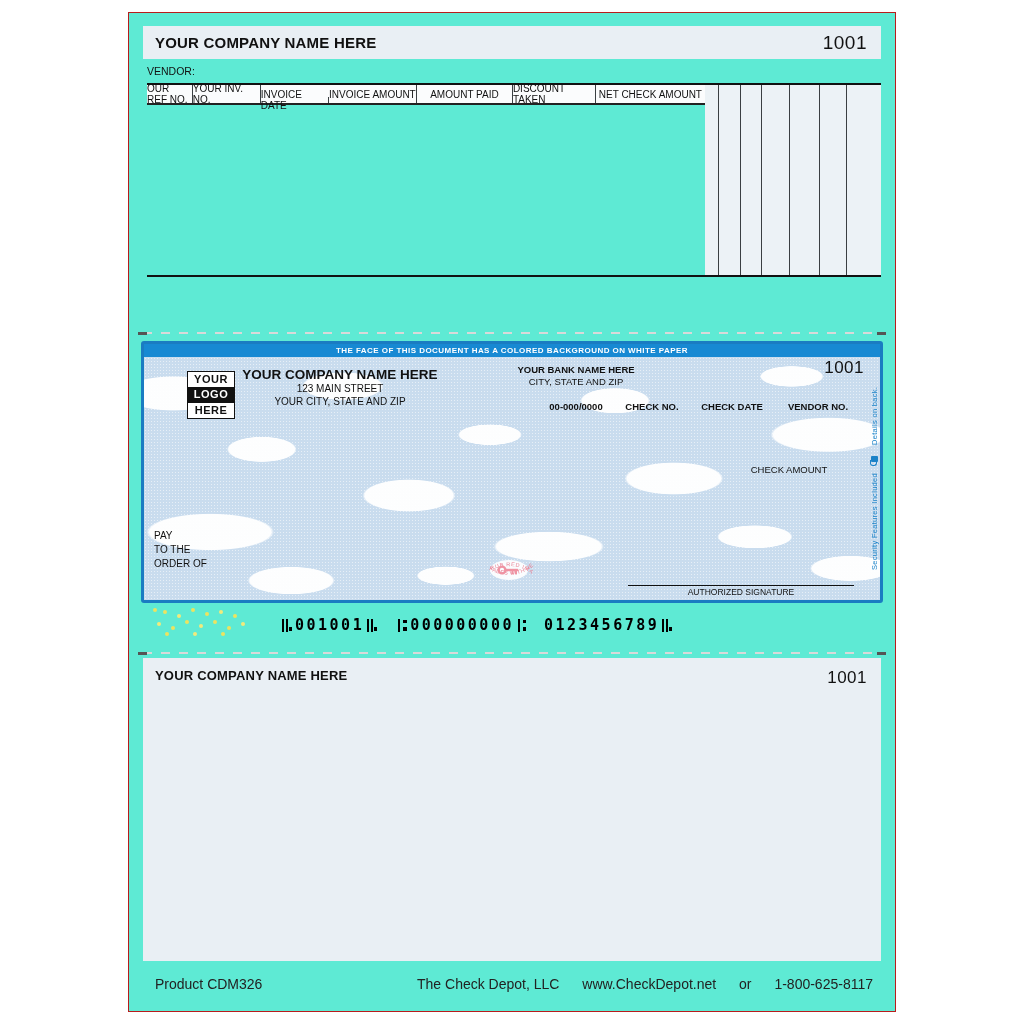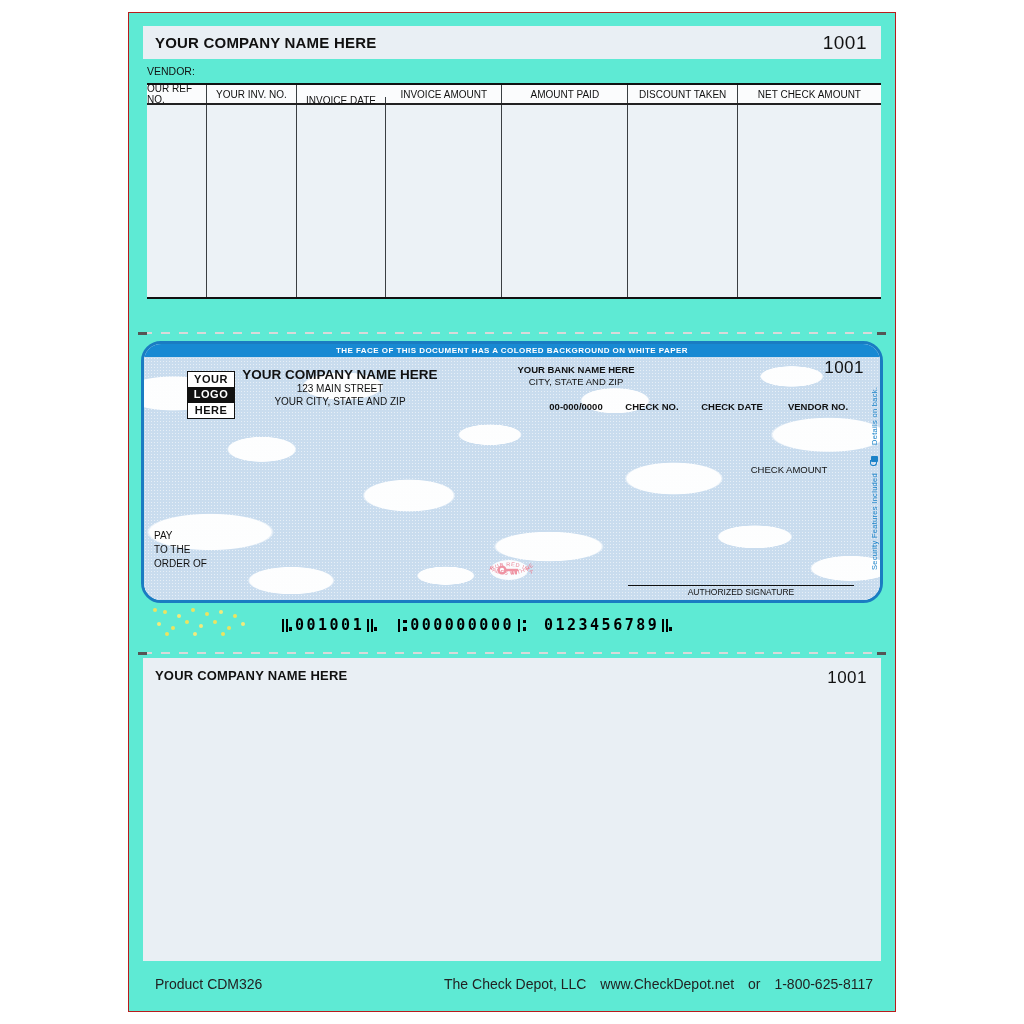--- a/index.html
+++ b/index.html
@@ -8,39 +8,39 @@
            border:1px solid #b91c1c; }
 
   
   .stub-head { position:absolute; left:14px; right:14px; top:13px; height:33px;
                background:#e9eff4; display:flex; align-items:center; justify-content:space-between;
                padding:0 14px 0 12px; }
   .stub-company { font-size:15px; font-weight:bold; letter-spacing:.2px; }
   .stub-number  { font-size:19px; letter-spacing:.5px; }
   .vendor-label { position:absolute; left:18px; top:52px; font-size:10.5px; }
 
-  .stub-table { position:absolute; left:18px; right:14px; top:70px; height:216px;
-                border-top:2.5px solid #111; border-bottom:2.5px solid #111; display:flex; flex-direction:column; }
+  .stub-table { position:absolute; left:18px; right:14px; top:70px; height:194px;
+                border-top:2.5px solid #111; border-bottom:2.5px solid #111; display:flex; flex-direction:row; }
   .thead { display:flex; height:20px; background:#fbfcfd; border-bottom:2px solid #222; }
   .th { font-size:10px; display:flex; align-items:center; justify-content:center; border-right:1.5px solid #3a3f42; }
   .th:last-child { border-right:none; }
   .tbody { display:flex; flex:1; background:#ecf2f6; }
   .tcol { border-right:1.5px solid #3a3f42; height:100%; }
   .tcol:last-child { border-right:none; }
 
   
   .perf { position:absolute; left:14px; right:14px; height:2px;
           background:repeating-linear-gradient(90deg,#d9d9d9 0 9px,transparent 9px 18px); }
   .perf::before, .perf::after { content:""; position:absolute; top:0; width:9px; height:2.5px; background:#555; }
   .perf::before { left:-5px; } .perf::after { right:-5px; }
   .perf-top { top:319px; } .perf-bottom { top:639px; }
 
   
   .check { position:absolute; left:12px; right:12px; top:328px; height:262px;
-           border:3px solid #1a7cc2; border-radius:20px; overflow:hidden; background:#fff; }
+           border:3px solid #1a7cc2; border-radius:3px; overflow:hidden; background:#fff; }
   .check-banner { height:13px; background:#1789d3; color:#fff; font-size:8px; font-weight:bold;
                   letter-spacing:.45px; text-align:center; line-height:13px; }
   .check-body { position:relative; height:243px; background-color:#c9dcee;
     background-image:
       radial-gradient(ellipse 90px 30px at 4% 15%, rgba(255,255,255,.96) 0 55%, rgba(255,255,255,0) 58%),
       radial-gradient(ellipse 60px 22px at 16% 38%, rgba(255,255,255,.96) 0 55%, rgba(255,255,255,0) 58%),
       radial-gradient(ellipse 110px 32px at 9% 72%, rgba(255,255,255,.96) 0 55%, rgba(255,255,255,0) 58%),
       radial-gradient(ellipse 70px 24px at 27% 12%, rgba(255,255,255,.96) 0 55%, rgba(255,255,255,0) 58%),
       radial-gradient(ellipse 80px 28px at 36% 57%, rgba(255,255,255,.96) 0 55%, rgba(255,255,255,0) 58%),
       radial-gradient(ellipse 55px 18px at 47% 32%, rgba(255,255,255,.96) 0 55%, rgba(255,255,255,0) 58%),
@@ -118,21 +118,21 @@
 
   
   .stub-bottom { position:absolute; left:14px; right:14px; top:645px; height:303px; background:#e9eff4; }
   .stub-bottom-head { display:flex; align-items:flex-start; justify-content:space-between; padding:10px 14px 0 12px; }
   .stub-bottom .stub-company { font-size:13px; }
   .stub-bottom .stub-number { font-size:17px; }
 
   
   .footer { position:absolute; left:26px; right:22px; top:963px; display:flex; justify-content:space-between;
             font-size:14px; color:#222; }
-  .footer-right span { margin-left:10px; }
+  .footer-right span { margin-left:19px; }
 </style>
 </head>
 <body>
 
 <div class="sheet">
 
   <div class="stub-head">
     <span class="stub-company">YOUR COMPANY NAME HERE</span>
     <span class="stub-number">1001</span>
   </div>

